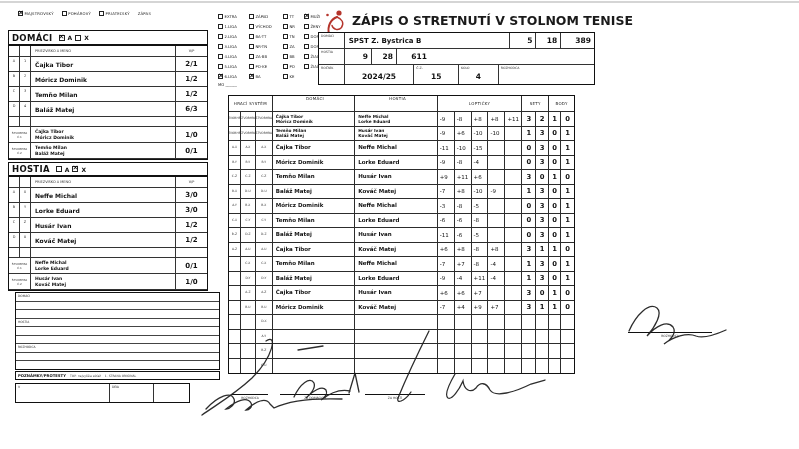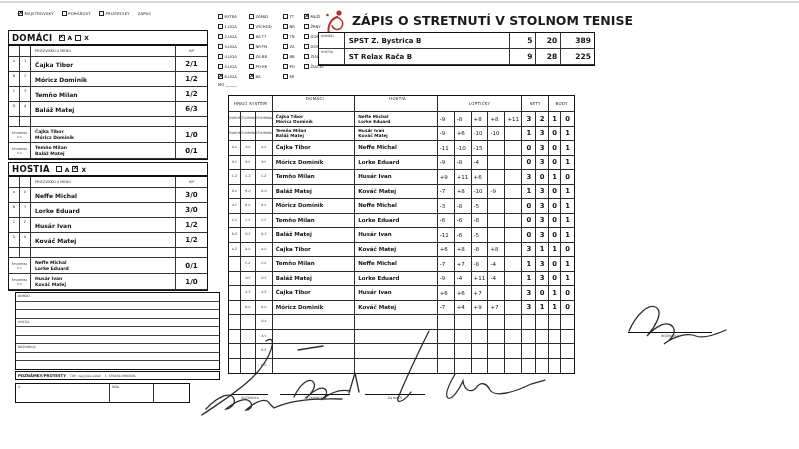--- a/index.html
+++ b/index.html
@@ -269,31 +269,50 @@
     <span class="w-sety">SETY</span>
     <span class="w-lopty">LOPTY</span>
   </div>
 
   <div id="summary">
     <div id="summary-rows">
         <div class="sum-row">
           <div class="sum-lab">DOMÁCI</div>
           <div class="sum-team">SPST Z. Bystrica B</div>
           <div class="sum-num w-body">5</div>
-          <div class="sum-num w-sety">20</div>
+          <div class="sum-num w-sety">18</div>
           <div class="sum-num w-lopty">389</div>
         </div>
         <div class="sum-row">
           <div class="sum-lab">HOSTIA</div>
-          <div class="sum-team">ST Relax Rača B</div>
           <div class="sum-num w-body">9</div>
           <div class="sum-num w-sety">28</div>
-          <div class="sum-num w-lopty">225</div>
-        </div>
-      </div>
+          <div class="sum-num w-lopty">611</div>
+        </div>
+      </div>
+    <div class="sum-row3">
+      <div class="r3c" style="width:26px">
+        <span class="r3-corner">ROČNÍK</span>
+      </div>
+      <div class="r3c" style="width:70px">
+        <span class="r3-val">2024/25</span>
+      </div>
+      <div class="r3c" style="width:45px">
+        <span class="r3-corner">Č.Z.</span>
+        <span class="r3-val">15</span>
+      </div>
+      <div class="r3c" style="width:40px">
+        <span class="r3-corner">KOLO</span>
+        <span class="r3-val">4</span>
+      </div>
+      <div class="r3c" style="width:96px">
+        <span class="r3-corner">ROZHODCA</span>
+        <span class="r3-val"></span>
+      </div>
+    </div>
   </div>
 
   <div id="home-bar" class="bar" style="top:30px;height:15px;">
       <span class="bar-lab">DOMÁCI</span>
       <span class="cb on"></span>
       <span class="bar-letter">A</span>
       <span class="cb"></span>
       <span class="bar-letter">X</span>
     </div>
   <div id="home-table" class="lt" style="top:45px;">

